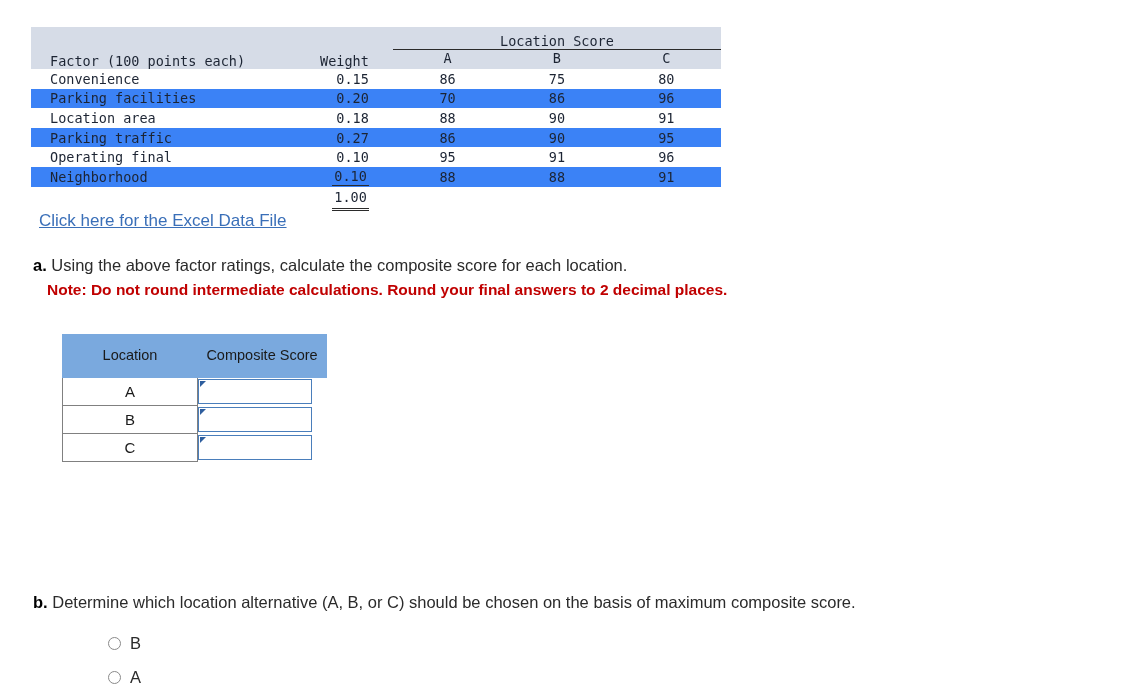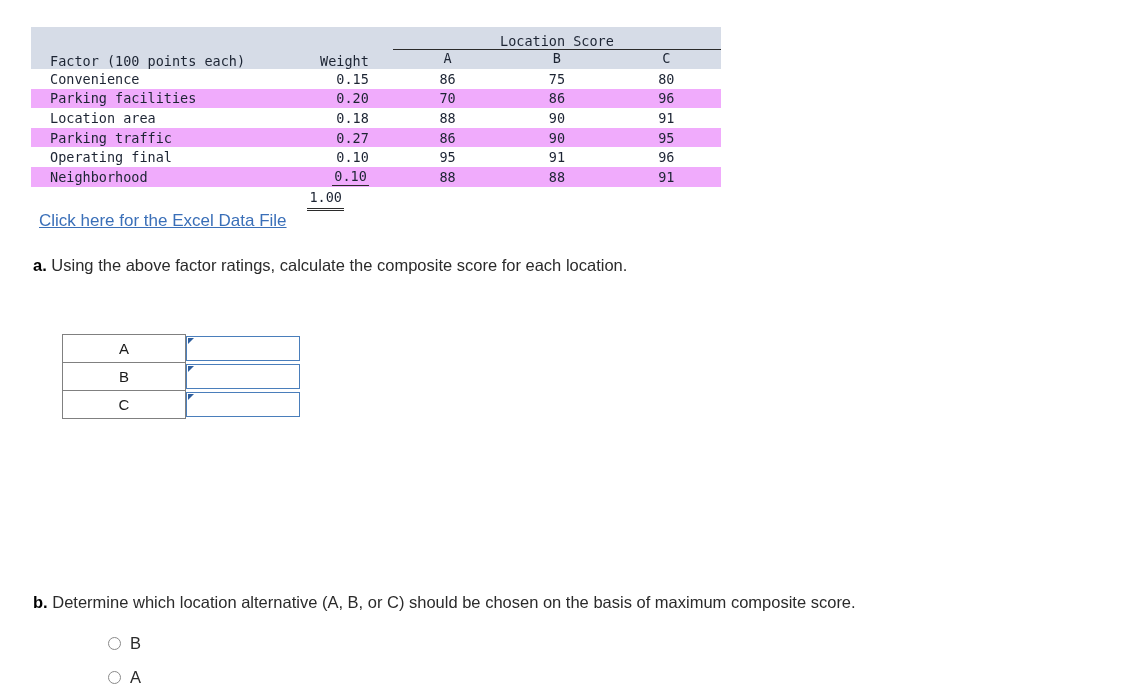--- a/index.html
+++ b/index.html
@@ -47,30 +47,30 @@
     vertical-align: top;
   }
   .factor-name-col { width: 238px; padding-left: 19px !important; text-align: left; }
   .weight-col { width: 92px; text-align: right; padding-right: 24px !important; }
   .score-col  { width: 120px; text-align: center; }
   .spanlabel  { text-align: center; }
   .span-rule {
     border-bottom: 1.3px solid #2b2b2b;
   }
   .row-odd  { background: #ffffff; }
-  .row-even { background: #f0abfc; }
+  .row-even { background: #3b82f6; }
   .data-cell { height: 19.6px; vertical-align: middle; }
   .cell-underline-wrap {
     display: inline-block;
     border-bottom: 1.3px solid #2b2b2b;
     padding-bottom: 1px;
     padding-left: 2px;
     padding-right: 2px;
   }
-  .total-row td { height: 24px; vertical-align: middle; background:#ffffff;text-align:center;}
+  .total-row td { height: 24px; vertical-align: middle; background:#ffffff;}
   .total-double {
     display: inline-block;
     border-bottom: 1.3px solid #2b2b2b;
     padding-bottom: 3px;
     padding-left: 2px;
     padding-right: 2px;
     position: relative;
   }
   .total-double::after {
     content: "";
@@ -277,24 +277,29 @@
       </tr>
     </tbody>
   </table>
 </div>
 
 <a id="excel-link" href="#">Click here for the Excel Data File</a>
 
 <div id="question-a">
   <span class="qlabel">a.</span>
   <span>Using the above factor ratings, calculate the composite score for each location.</span>
+  <span class="qnote">Note: Do not round intermediate calculations. Round your final answers to 2 decimal places.</span>
 </div>
 
 <table id="answer-table">
   <tbody>
+    <tr>
+      <td class="ans-head loc-head">Location</td>
+      <td class="ans-head score-head">Composite Score</td>
+    </tr>
     <tr>
       <td class="loc-cell">A</td>
       <td class="input-cell">
         <div class="inputbox">
           <span class="corner-tri"></span>
         </div>
       </td>
     </tr>
     <tr>
       <td class="loc-cell">B</td>

